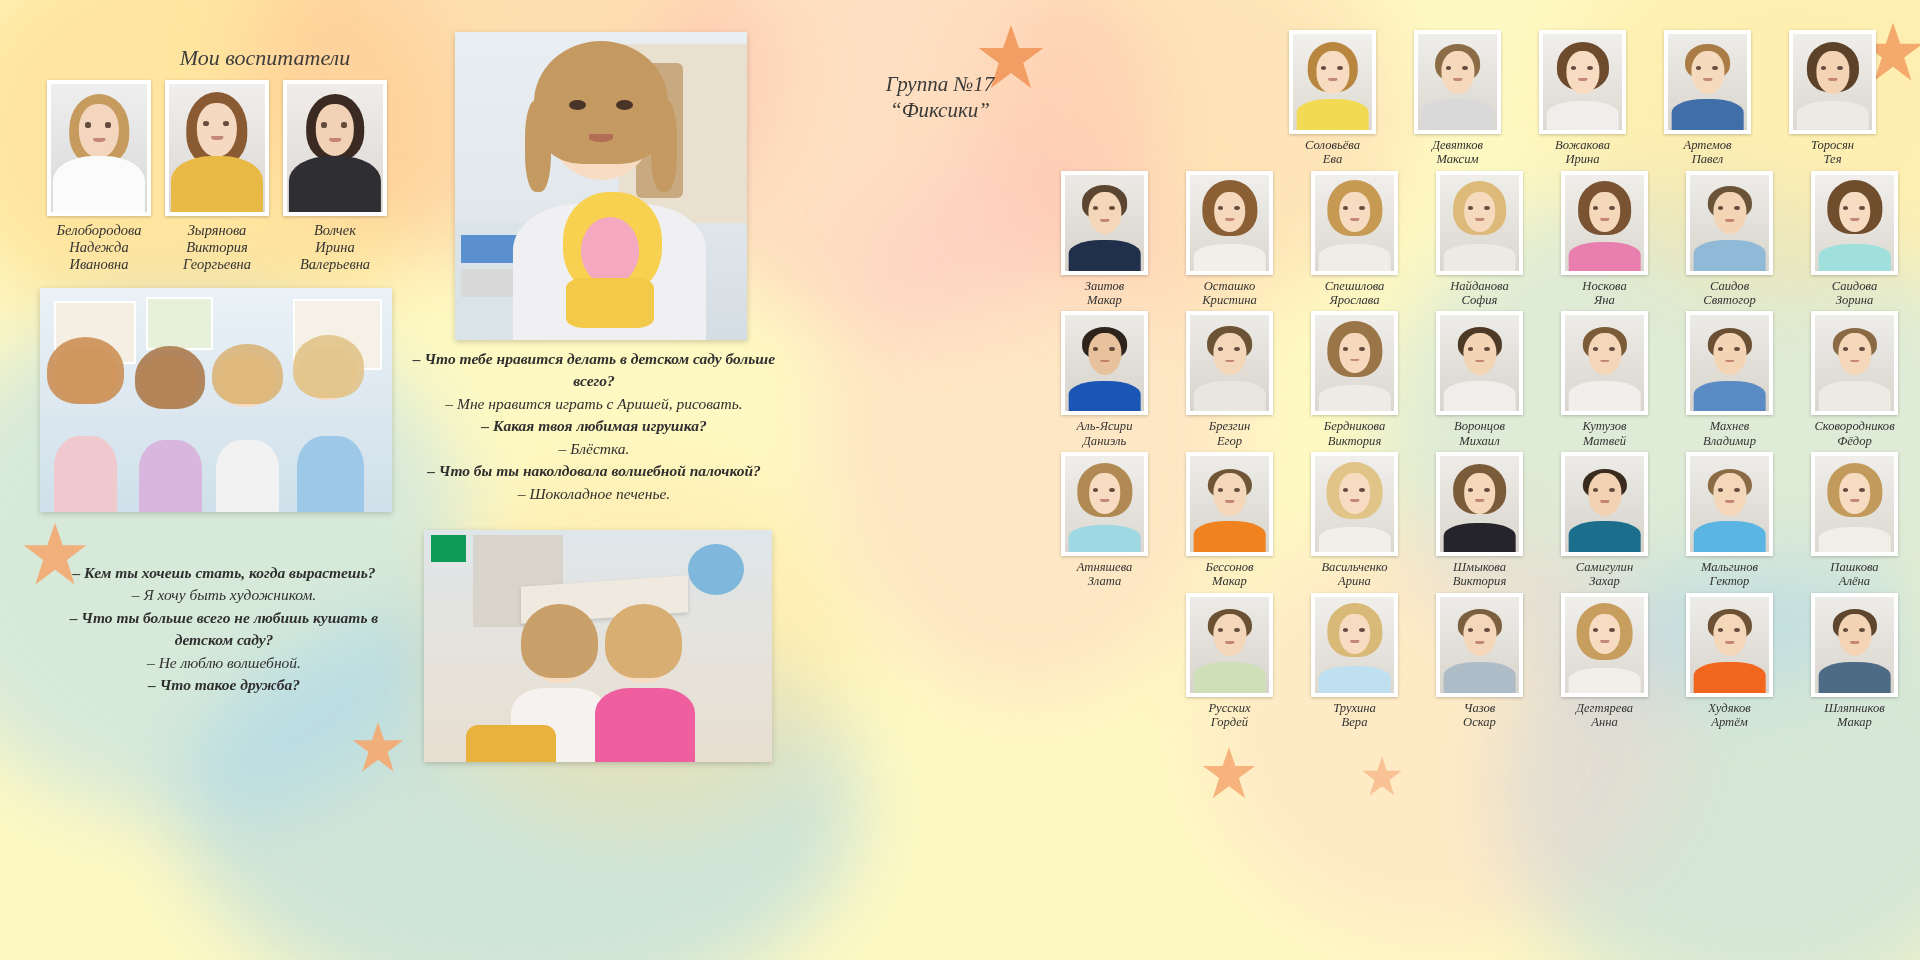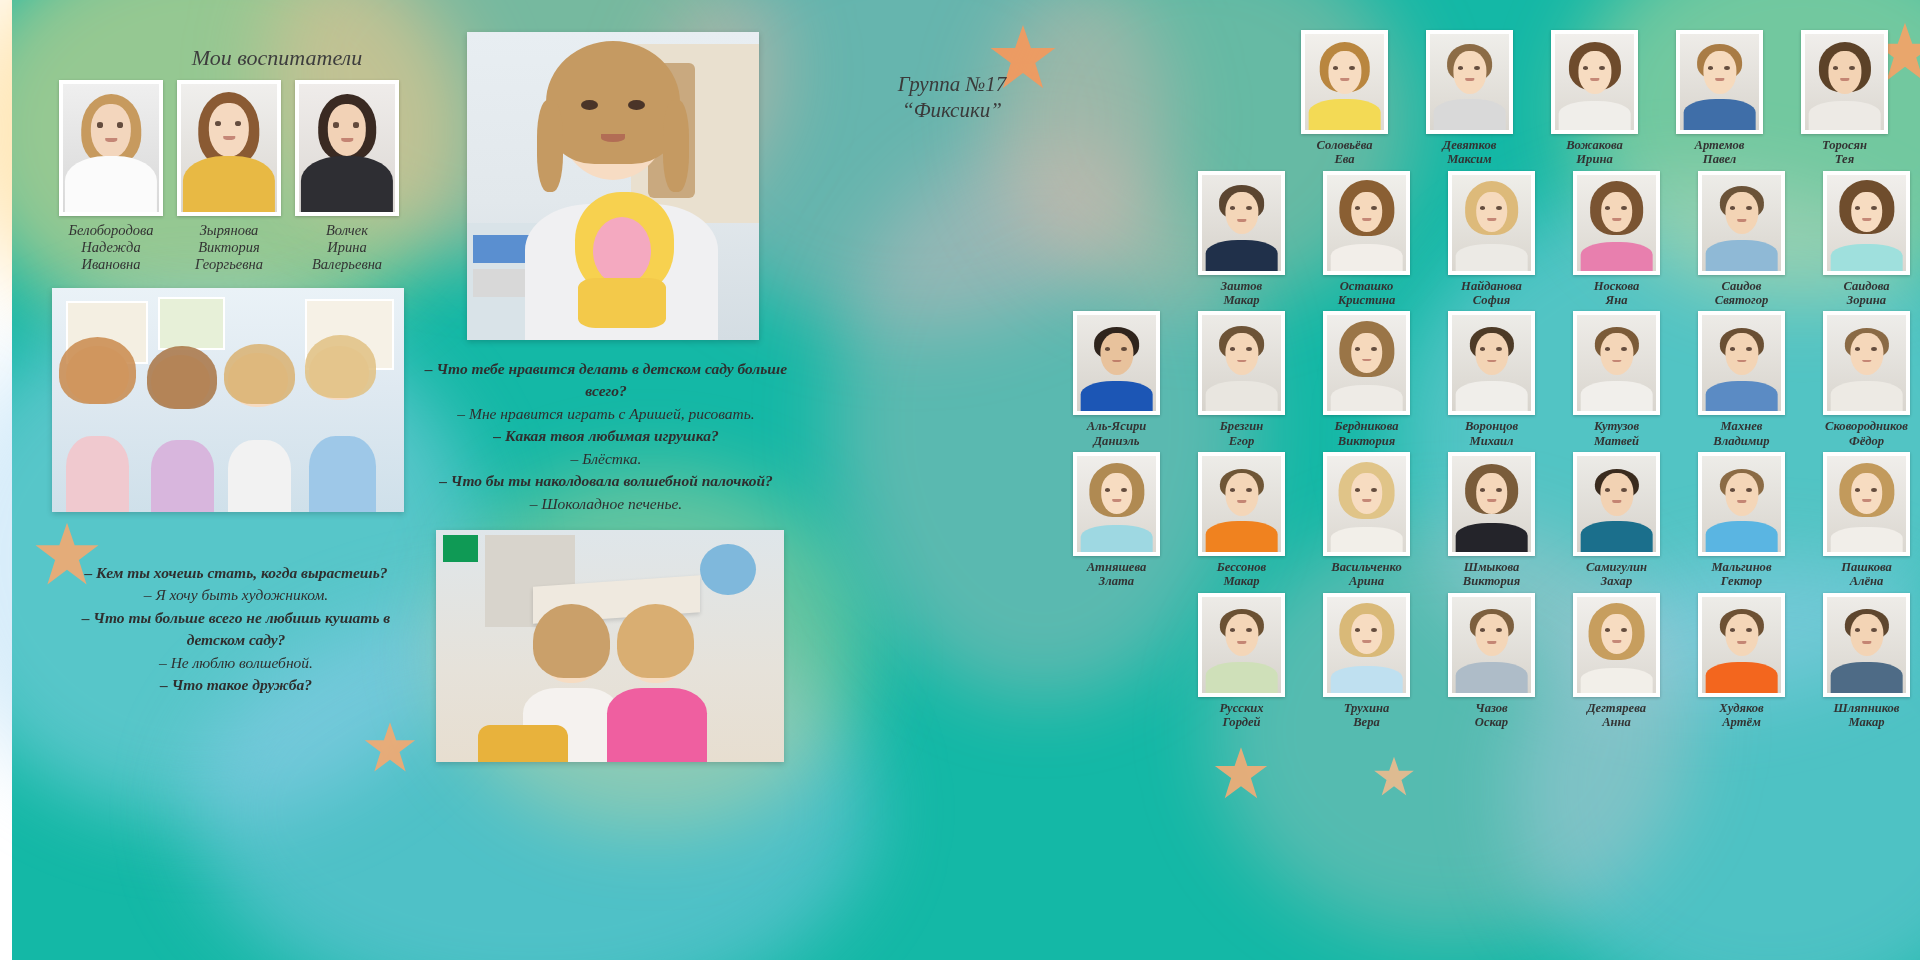--- a/index.html
+++ b/index.html
@@ -13,22 +13,21 @@
     overflow: hidden;
     font-family: "Liberation Serif", serif;
     color: #2b2b2b;
     position: relative;
   }
 
   
   .page {
     position: absolute;
     inset: 0;
-    background: #14b8a6;
-    margin-left: 12px;
+    background: #fef9c3;
   }
   .wash {
     position: absolute;
     border-radius: 50%;
     filter: blur(38px);
     pointer-events: none;
   }
   .wash-yellow-tl { left: -60px;  top: -80px;  width: 520px; height: 420px; background: rgba(255,214,130,.55); }
   .wash-peach-t   { left: 250px;  top: -120px; width: 520px; height: 380px; background: rgba(255,186,150,.42); }
   .wash-pink-tm   { left: 640px;  top: -90px;  width: 520px; height: 420px; background: rgba(255,175,190,.35); }
@@ -168,21 +167,21 @@
   }
 
   .qa-block {
     position: absolute;
     text-align: center;
     font-style: italic;
     font-size: 15.5px;
     line-height: 1.45;
     color: #2f2f2f;
   }
-  .qa-top { left: 404px; top: 358px; width: 380px; }
+  .qa-top { left: 404px; top: 348px; width: 380px; }
   .qa-bottom { left: 50px; top: 562px; width: 348px; }
   .qa-block .q { font-weight: bold; }
   .qa-block .a { }
 
   
   .group-title {
     position: absolute;
     left: 840px;
     top: 72px;
     width: 200px;
@@ -191,21 +190,20 @@
     font-size: 21px;
     line-height: 1.22;
     color: #3a3a3a;
   }
 
   .kids-grid {
     position: absolute;
     left: 1006px;
     top: 30px;
     width: 900px;
-    font-weight: bold;
   }
   .kids-row {
     display: flex;
     justify-content: flex-end;
     gap: 0px;
     margin-bottom: 4px;
   }
   .kid {
     width: 103px;
     margin-right: 22px;
@@ -537,20 +535,37 @@
         </div>
             </div>
           </div>
         <div class="cap">Осташко
 Кристина</div>
       </div>
       <div class="kid">
         <div class="photo">
             <div class="inner">
               <div class="face">
+          <div class="bg" style="background:linear-gradient(180deg,#f1efec,#dcd8d1);"></div>
+          <div class="hair" style="width:70%;height:58%;top:6%;background:#c79a54;"></div>
+          <div class="skin" style="width:40%;height:42%;top:18%;background:#f7dcc1;"></div>
+          <div class="eye" style="left:35%;top:33%;"></div>
+                <div class="eye" style="left:56%;top:33%;"></div>
+          <div class="mouth" style="top:45%;"></div>
+          <div class="body" style="width:92%;height:28%;background:#f0ece6;"></div>
+        </div>
+            </div>
+          </div>
+        <div class="cap">Спешилова
+Ярослава</div>
+      </div>
+      <div class="kid">
+        <div class="photo">
+            <div class="inner">
+              <div class="face">
           <div class="bg" style="background:linear-gradient(180deg,#efeee9,#dad6cf);"></div>
           <div class="hair" style="width:68%;height:56%;top:7%;background:#ddba7a;"></div>
           <div class="skin" style="width:40%;height:42%;top:18%;background:#f6dabd;"></div>
           <div class="eye" style="left:35%;top:33%;"></div>
                 <div class="eye" style="left:56%;top:33%;"></div>
           <div class="mouth" style="top:45%;"></div>
           <div class="body" style="width:92%;height:28%;background:#eceae5;"></div>
         </div>
             </div>
           </div>

